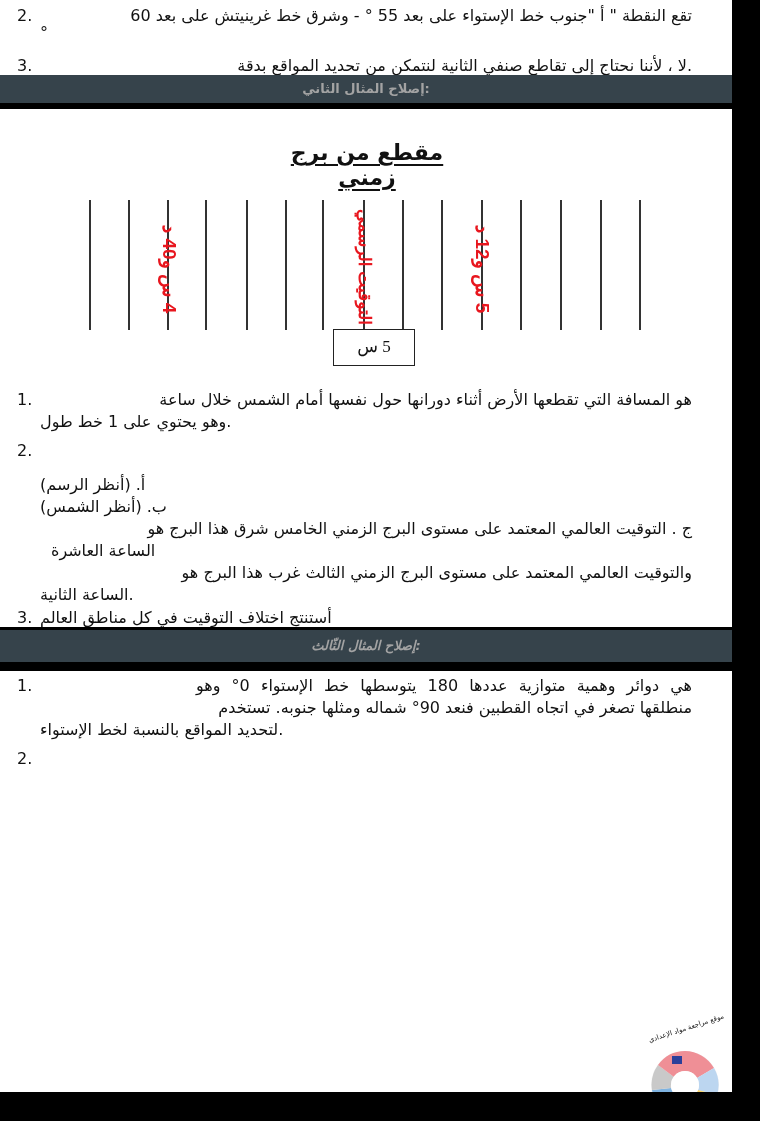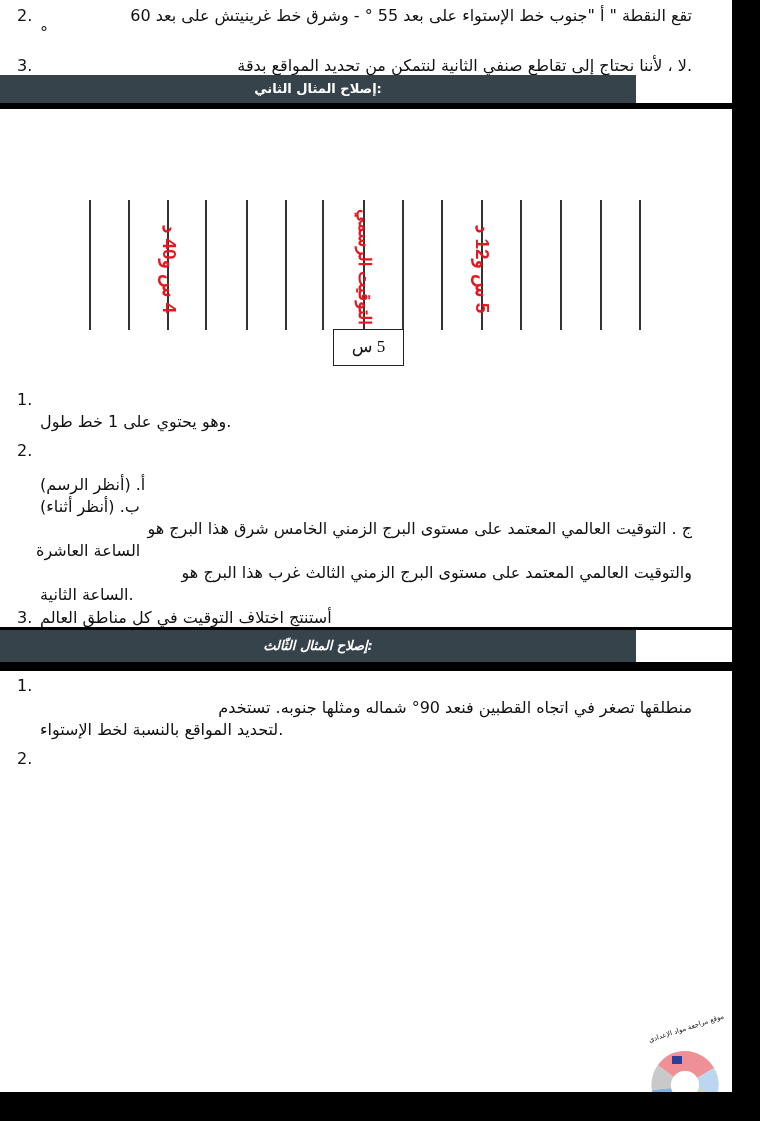--- a/index.html
+++ b/index.html
@@ -16,39 +16,39 @@
   .bottom-band { position:absolute; left:0; top:1092px; width:760px; height:29px; background:#000; }
   .right-band { position:absolute; left:732px; top:0; width:28px; height:1121px; background:#000; }
 
   .line {
     position:absolute; font-size:16px; line-height:22px; white-space:nowrap;
     direction:rtl; text-align:right;
   }
   .num { position:absolute; font-size:16px; line-height:22px; left:17px; direction:ltr; }
 
   .section-bar {
-    position:absolute; left:0; width:636px; background:#36434b; color:#ffffff;
+    position:absolute; left:0; width:732px; background:#36434b; color:#a3a3a3;
     font-weight:bold; font-size:13px; text-align:center; direction:rtl;
   }
   .black-strip { position:absolute; left:0; width:732px; background:#000; }
 
   .fig-title {
     position:absolute; left:272px; top:140px; width:190px; height:30px;
     font-family:"DejaVu Sans", sans-serif; font-weight:bold; font-size:22px;
     text-align:center; direction:rtl; text-decoration:underline;
     text-underline-offset:4px; text-decoration-thickness:2px;
   }
   .mline { position:absolute; top:200px; width:2px; height:130px; background:#333; }
   .rtext {
     position:absolute; color:#e8161e; font-weight:bold; font-size:19px;
     transform-origin:center center; white-space:nowrap; direction:rtl;
     font-family:"Liberation Sans", sans-serif;
   }
   .box {
-    position:absolute; left:333px; top:329px; width:71px; height:37px;
+    position:absolute; left:333px; top:329px; width:82px; height:37px;
     border:1.5px solid #222; background:#fff; box-sizing:border-box;
     font-size:17px; text-align:center; line-height:34px; direction:rtl;
     font-family:"Liberation Serif", serif;
   }
 
   .logo {
     position:absolute; left:650px; top:1050px; width:70px; height:70px;
   }
   .watermark {
     position:absolute; left:623px; top:1106px; font-size:11px; font-weight:bold;
@@ -67,20 +67,21 @@
   <div class="num" style="top:5px;">2.</div>
   <div class="line" style="top:5px; right:40px;">تقع النقطة " أ "جنوب خط الإستواء على بعد 55 ° - وشرق خط غرينيتش على بعد 60</div>
   <div class="line" style="top:22px; left:40px; direction:ltr; text-align:left;">°</div>
 
   <div class="num" style="top:55px;">3.</div>
   <div class="line" style="top:55px; right:40px;">.لا ، لأننا نحتاج إلى تقاطع صنفي الثانية لنتمكن من تحديد المواقع بدقة</div>
 
   <div class="section-bar" style="top:75px; height:28px; line-height:28px;">:إصلاح المثال الثاني</div>
   <div class="black-strip" style="top:103px; height:6px;"></div>
 
+  <div class="fig-title">مقطع من برج زمني</div>
 
   <div>
     <div class="mline" style="left:89px;"></div>
     <div class="mline" style="left:128px;"></div>
     <div class="mline" style="left:167px;"></div>
     <div class="mline" style="left:205px;"></div>
     <div class="mline" style="left:246px;"></div>
     <div class="mline" style="left:285px;"></div>
     <div class="mline" style="left:322px;"></div>
     <div class="mline" style="left:363px;"></div>
@@ -93,38 +94,40 @@
     <div class="mline" style="left:639px;"></div>
   </div>
 
   <div class="rtext" style="left:104px; top:257px; width:130px; height:24px; line-height:24px; text-align:center; transform:rotate(90deg);">4 س و40 د</div>
   <div class="rtext" style="left:299px; top:255px; width:130px; height:24px; line-height:24px; text-align:center; font-size:17px; transform:rotate(90deg);">التوقيت الرسمي</div>
   <div class="rtext" style="left:417px; top:257px; width:130px; height:24px; line-height:24px; text-align:center; transform:rotate(90deg);">5 س و12 د</div>
 
   <div class="box">5 س</div>
 
   <div class="num" style="top:389px;">1.</div>
+  <div class="line" style="top:389px; right:40px;">هو المسافة التي تقطعها الأرض أثناء دورانها حول نفسها أمام الشمس خلال ساعة</div>
   <div class="line" style="top:411px; left:40px; direction:rtl; text-align:left;">.وهو يحتوي على 1 خط طول</div>
 
   <div class="num" style="top:440px;">2.</div>
   <div class="line" style="top:474px; left:40px; text-align:left;">أ. (أنظر الرسم)</div>
-  <div class="line" style="top:496px; left:40px; text-align:left;">ب. (أنظر أثناء)</div>
+  <div class="line" style="top:496px; left:40px; text-align:left;">ب. (أنظر الشمس)</div>
   <div class="line" style="top:518px; right:40px;">ج . التوقيت العالمي المعتمد على مستوى البرج الزمني الخامس شرق هذا البرج هو</div>
-  <div class="line" style="top:540px; left:36px; text-align:left;">الساعة العاشرة</div>
+  <div class="line" style="top:540px; left:51px; text-align:left;">الساعة العاشرة</div>
   <div class="line" style="top:562px; right:40px;">والتوقيت العالمي المعتمد على مستوى البرج الزمني الثالث غرب هذا البرج هو</div>
   <div class="line" style="top:584px; left:40px; text-align:left;">.الساعة الثانية</div>
 
   <div class="num" style="top:607px;">3.</div>
   <div class="line" style="top:607px; left:40px; text-align:left;">أستنتج اختلاف التوقيت في كل مناطق العالم</div>
 
   <div class="black-strip" style="top:627px; height:3px;"></div>
   <div class="section-bar" style="top:630px; height:32px; line-height:32px;font-style:italic;">:إصلاح المثال الثّالث</div>
   <div class="black-strip" style="top:662px; height:9px;"></div>
 
   <div class="num" style="top:675px;">1.</div>
+  <div class="line" style="top:675px; right:40px; width:652px; word-spacing:6px;">هي دوائر وهمية متوازية عددها 180 يتوسطها خط الإستواء 0° وهو</div>
   <div class="line" style="top:697px; right:40px; width:652px;">منطلقها تصغر في اتجاه القطبين فنعد 90° شماله ومثلها جنوبه. تستخدم</div>
   <div class="line" style="top:719px; left:40px; text-align:right;">.لتحديد المواقع بالنسبة لخط الإستواء</div>
 
   <div class="num" style="top:748px;">2.</div>
 
   <div class="logo-caption">موقع مراجعة مواد الإعدادي</div>
   <svg class="logo" viewBox="0 0 70 70">
     <circle cx="35" cy="35" r="34" fill="#f2f2f2"></circle>
     <path d="M35 1 A34 34 0 0 1 64 18 L47 28 A14 14 0 0 0 35 21 Z" fill="#ef8f96"></path>
     <path d="M64 18 A34 34 0 0 1 67 45 L48 40 A14 14 0 0 0 47 28 Z" fill="#bcd6f0"></path>

